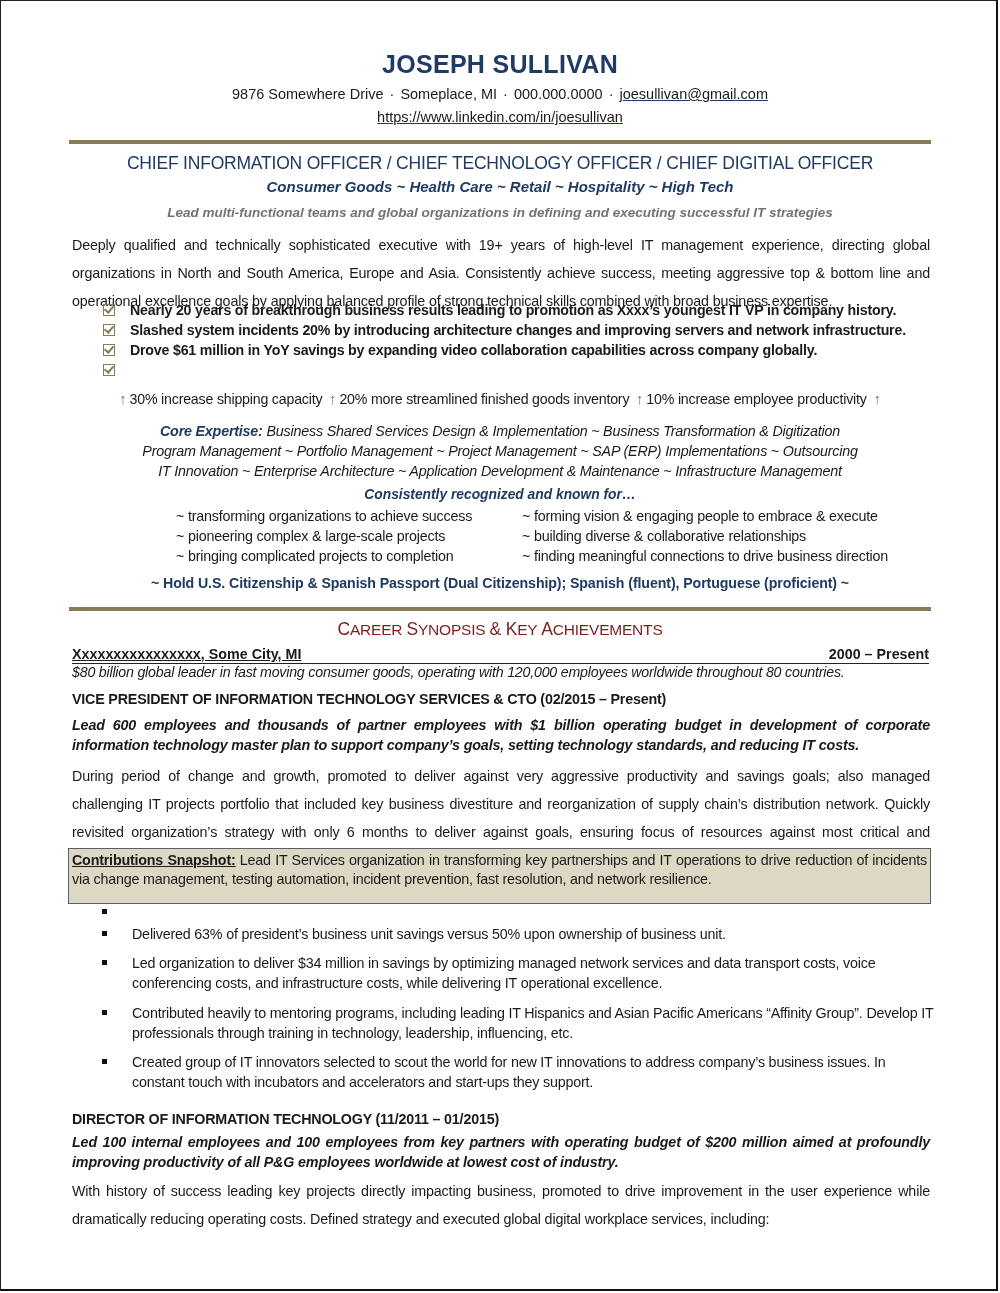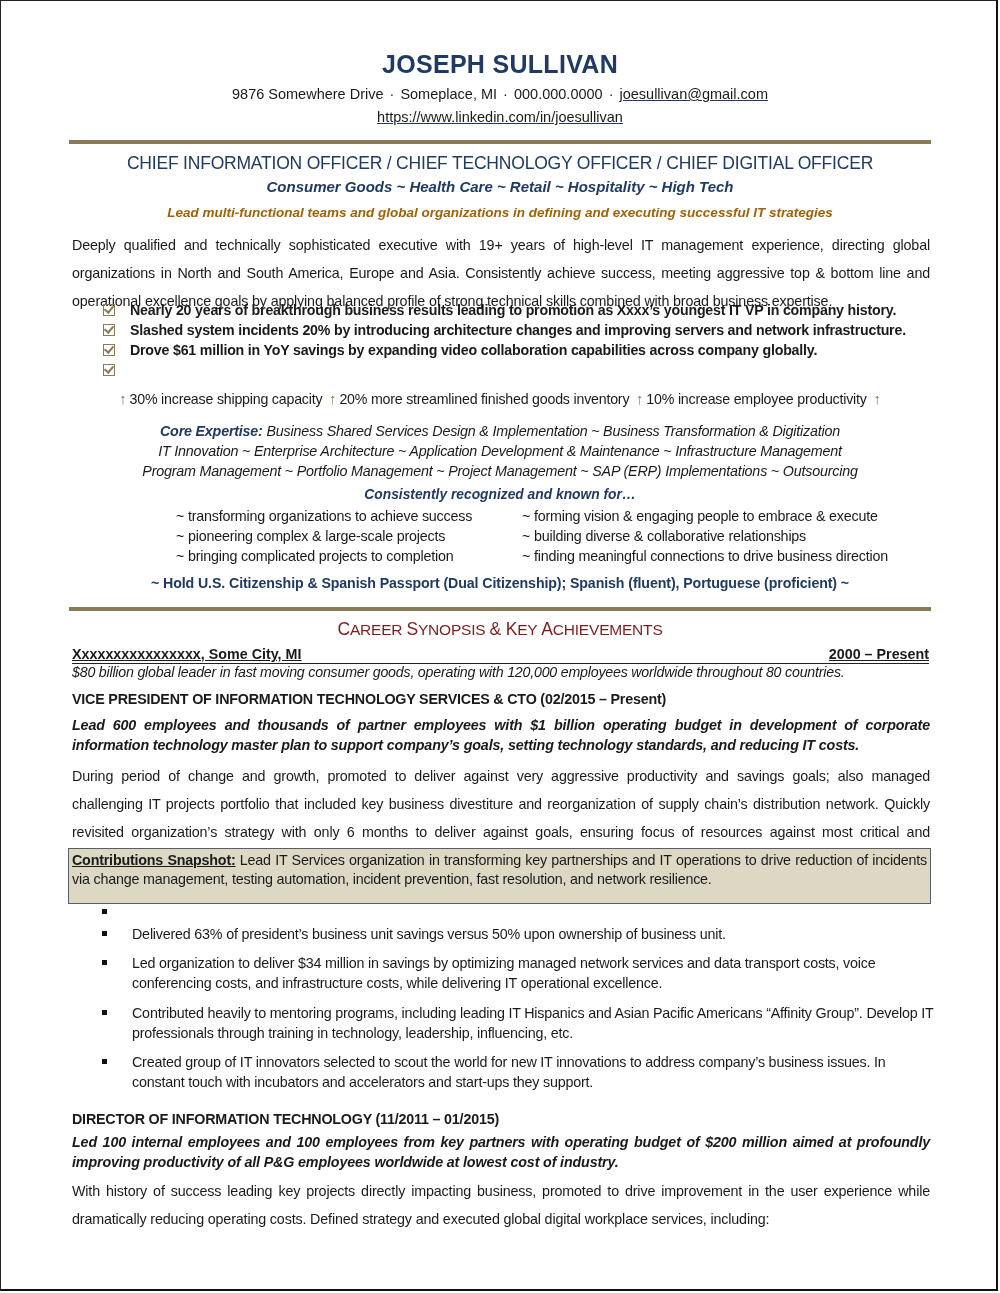--- a/index.html
+++ b/index.html
@@ -9,37 +9,37 @@
     .name { position: absolute; top: 50px; left: 0; width: 1000px; text-align: center; font-size: 25px; font-weight: bold; color: #1f3a63; letter-spacing: 0.3px; }
     .contact { position: absolute; top: 86px; left: 0; width: 1000px; text-align: center; font-size: 14.5px; color: #1a1a1a; }
     .contact .sep { margin: 0 6px; }
     .link { color: #1a1a1a; text-decoration: underline; text-decoration-color: #1f3a63; }
     .linkedin { position: absolute; top: 109px; left: 0; width: 1000px; text-align: center; font-size: 14.5px; }
     .rule { position: absolute; left: 69px; width: 862px; height: 4px; background: #8a7b58; }
     .rule.r1 { top: 140px; }
     .rule.r2 { top: 607px; }
     .headline { position: absolute; top: 153px; left: 0; width: 1000px; text-align: center; font-size: 17.5px; color: #1f3a63; letter-spacing: -0.2px; }
     .industries { position: absolute; top: 178px; left: 0; width: 1000px; text-align: center; font-size: 15px; font-style: italic; font-weight: bold; color: #1f3a63; }
-    .tagline { position: absolute; top: 205px; left: 0; width: 1000px; text-align: center; font-size: 13.5px; font-style: italic; font-weight: bold; color: #a16207; }
+    .tagline { position: absolute; top: 205px; left: 0; width: 1000px; text-align: center; font-size: 13.5px; font-style: italic; font-weight: bold; color: #737373; }
     .para { position: absolute; left: 72px; width: 858px; font-size: 14.3px; line-height: 28px; text-align: justify; text-align-last: left; letter-spacing: -0.15px; }
     .summary { top: 231px; }
     .checks { position: absolute; top: 300px; left: 103px; width: 840px; list-style: none; margin: 0; padding: 0; }
     .checks li { display: flex; align-items: center; height: 20px; font-size: 14.2px; font-weight: bold; letter-spacing: -0.2px; }
     .checkbox { width: 10px; height: 10px; border: 1.5px solid #8a7b58; margin-right: 15px; position: relative; flex: none; }
     .checkbox::after { content: ""; position: absolute; left: 2px; top: -1px; width: 4px; height: 7px; border: solid #8a7b58; border-width: 0 2px 2px 0; transform: rotate(40deg); }
     .metrics { position: absolute; top: 390px; left: 0; width: 1000px; text-align: center; font-size: 14.2px; letter-spacing: -0.2px; }
     .arrow { display: inline-block; color: #8a7b58; font-weight: bold; margin: 0 3px; font-size: 15px; }
     .expertise { position: absolute; top: 421px; left: 0; width: 1000px; text-align: center; font-size: 14.3px; font-style: italic; line-height: 20px; letter-spacing: -0.2px; }
     .expertise .label { font-weight: bold; color: #1f3a63; }
     .known-title { position: absolute; top: 487px; left: 0; width: 1000px; text-align: center; font-size: 13.8px; font-style: italic; font-weight: bold; color: #1f3a63; }
     .known { position: absolute; top: 506px; left: 176px; width: 760px; display: grid; grid-template-columns: 346px 414px; font-size: 14.3px; line-height: 20px; letter-spacing: -0.2px; }
     .citizen { position: absolute; top: 575px; left: 0; width: 1000px; text-align: center; font-size: 14.2px; font-weight: bold; color: #1f3a63; letter-spacing: -0.1px; }
     .section-title { position: absolute; top: 619px; left: 0; width: 1000px; text-align: center; font-size: 15.5px; color: #7f1d1d; font-variant: small-caps; font-weight: normal; letter-spacing: -0.2px; }
     .section-title .sc { font-size: 17.5px; }
-    .employer { position: absolute; top: 645px; left: 72px; width: 857px; display: flex; justify-content: space-between; font-size: 14.3px; font-weight: bold; border-bottom: 1.5px solid #222; line-height: 18px; text-decoration: underline; }
+    .employer { position: absolute; top: 645px; left: 72px; width: 857px; display: flex; justify-content: space-between; font-size: 14.3px; font-weight: bold; border-bottom: 1.5px solid #222; line-height: 18px; }
     .employer .co { text-decoration: underline; }
     .employer-desc { position: absolute; top: 664px; left: 72px; width: 858px; font-size: 14.2px; font-style: italic; letter-spacing: -0.2px; }
     .role { position: absolute; left: 72px; font-size: 14.3px; font-weight: bold; letter-spacing: -0.2px; }
     .role.vp { top: 691px; }
     .role.dir { top: 1111px; }
     .role-summary { position: absolute; left: 72px; width: 858px; font-size: 14.3px; font-style: italic; font-weight: bold; line-height: 20px; text-align: justify; text-align-last: left; letter-spacing: -0.15px; }
     .role-summary.vp { top: 715px; }
     .role-summary.dir { top: 1132px; }
     .vp-body { top: 762px; }
     .snapshot { position: absolute; top: 848px; left: 68px; width: 863px; height: 56px; box-sizing: border-box; background: #ddd8c4; border: 1.5px solid #555f6a; padding: 2px 3px 0 3px; font-size: 14.3px; line-height: 19px; text-align: justify; text-align-last: left; letter-spacing: -0.2px; }
@@ -94,22 +94,22 @@
 
   <div class="metrics">
     <span class="arrow">↑</span><span>30% increase shipping capacity</span>
     <span class="arrow">↑</span><span>20% more streamlined finished goods inventory</span>
     <span class="arrow">↑</span><span>10% increase employee productivity</span>
     <span class="arrow">↑</span>
   </div>
 
   <div class="expertise">
     <div><span class="label">Core Expertise:</span><span> Business Shared Services Design &amp; Implementation ~ Business Transformation &amp; Digitization</span></div>
+    <div>Program Management ~ Portfolio Management ~ Project Management ~ SAP (ERP) Implementations ~ Outsourcing</div>
     <div>IT Innovation ~ Enterprise Architecture ~ Application Development &amp; Maintenance ~ Infrastructure Management</div>
-    <div>Program Management ~ Portfolio Management ~ Project Management ~ SAP (ERP) Implementations ~ Outsourcing</div>
   </div>
 
   <div class="known-title">Consistently recognized and known for…</div>
   <div class="known">
     <span>~ transforming organizations to achieve success</span>
     <span>~ forming vision &amp; engaging people to embrace &amp; execute</span>
     <span>~ pioneering complex &amp; large-scale projects</span>
     <span>~ building diverse &amp; collaborative relationships</span>
     <span>~ bringing complicated projects to completion</span>
     <span>~ finding meaningful connections to drive business direction</span>

